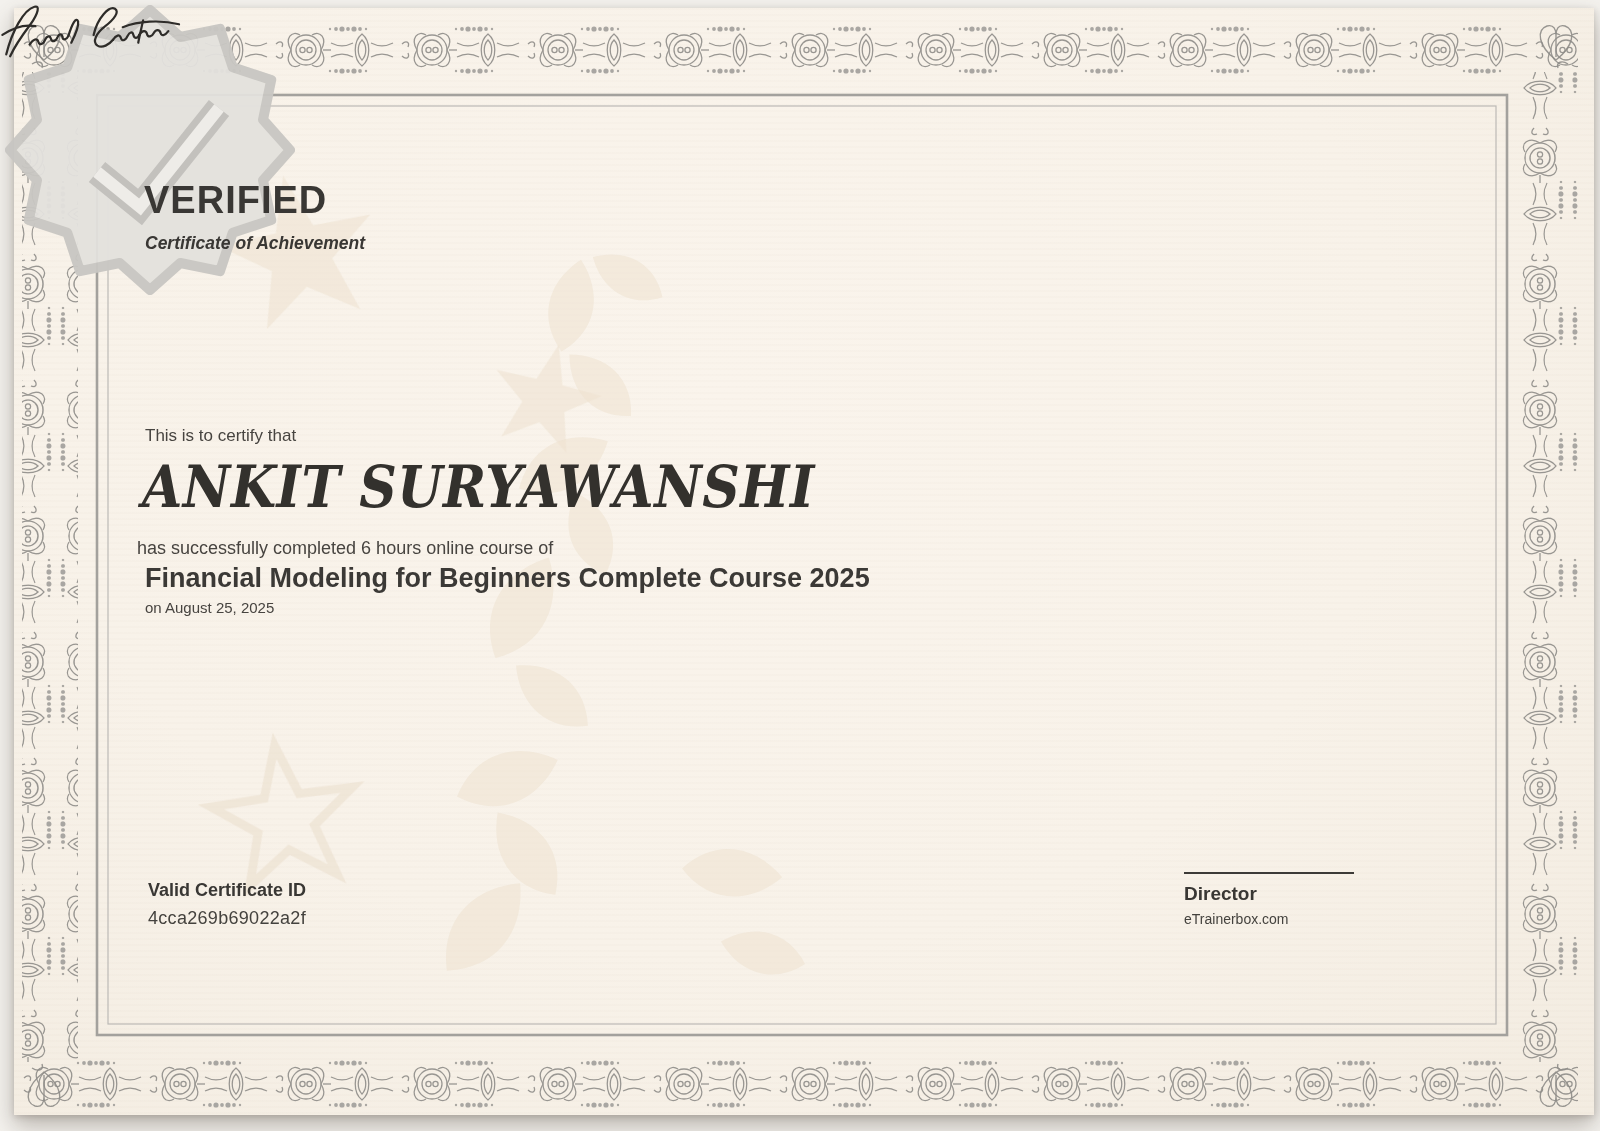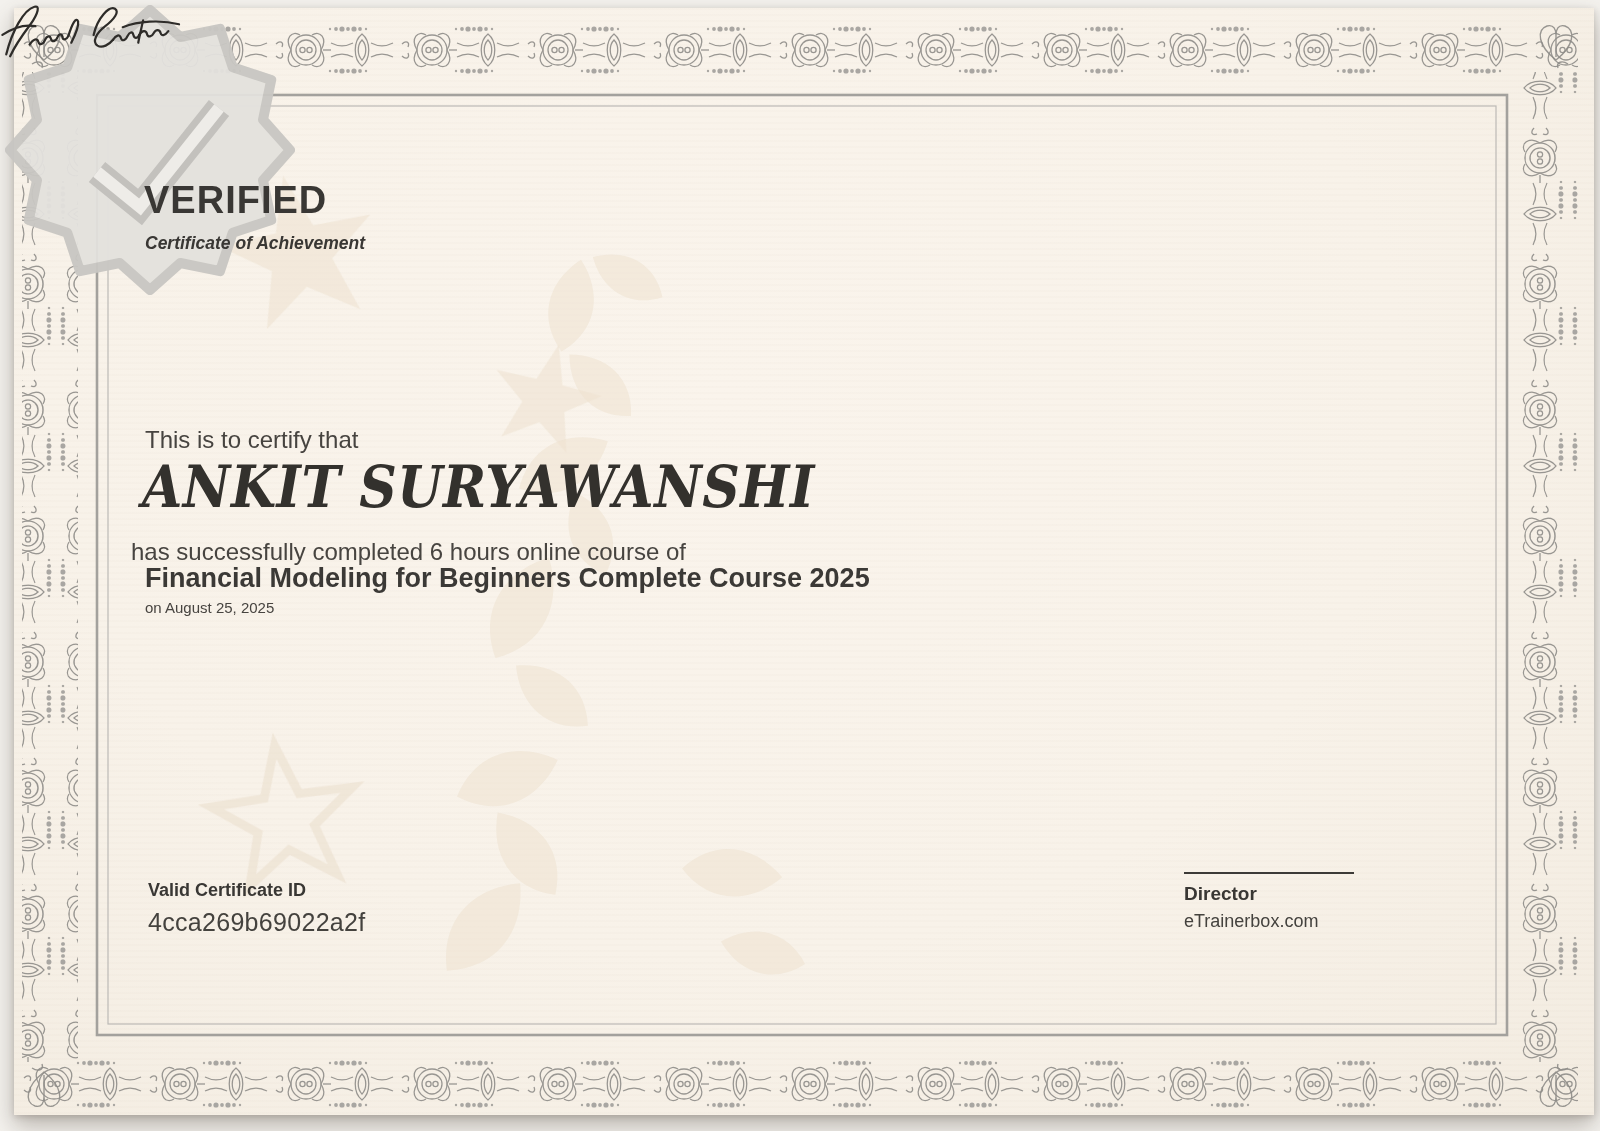--- a/index.html
+++ b/index.html
@@ -12,33 +12,33 @@
     background:
       repeating-linear-gradient(180deg, rgba(140,115,90,0.018) 0 2px, rgba(255,255,255,0) 2px 6px),
       radial-gradient(ellipse at 45% 35%, #faf4ec 0%, #f8f2e9 55%, #f3ecE1 100%);
     box-shadow: 0 10px 22px rgba(70,58,45,0.35), 0 2px 6px rgba(70,58,45,0.18);
   }
   svg.layer { position:absolute; left:0; top:0; }
   .abs { position:absolute; white-space:nowrap; }
 
   .brand        { left:144px; top:179px;  font-size:38px;  font-weight:800; letter-spacing:1px; color:#393734; }
   .subtitle     { left:145px; top:233px;  font-size:17.5px; font-weight:700; color:#393734;font-style:italic; }
-  .certify      { left:145px; top:426px;  font-size:24px;  color:#474440; }
+  .certify      { left:145px; top:426px;  font-size:17px;  color:#474440; }
   .name         { left:142px; top:453px;  font-size:52px;  font-family:"DejaVu Serif", serif;
                   font-style:italic; font-weight:700; color:#33312d;
                   transform:scaleY(1.1); transform-origin:left top; letter-spacing:0.5px; }
-  .completion   { left:131px; top:538px;  font-size:24px; color:#474440; }
+  .completion   { left:137px; top:538px;  font-size:18px; color:#474440; }
   .course       { left:145px; top:563px;  font-size:27px;  font-weight:700; color:#3b3936;text-align:right; }
   .dateline     { left:145px; top:599px;  font-size:15px; color:#474440; }
   .id-label     { left:148px; top:880px;  font-size:18px;  font-weight:700; color:#393734; }
-  .id-value     { left:148px; top:908px;  font-size:25px;  color:#44423e; letter-spacing:0.3px; }
+  .id-value     { left:148px; top:908px;  font-size:18px;  color:#44423e; letter-spacing:0.3px; }
   .sig-svg      { left:1180px; top:798px; }
   .sig-line     { left:1184px; top:872px; width:170px; height:2px; background:#3c3a37; }
   .sig-title    { left:1184px; top:883px; font-size:19px; font-weight:700; color:#393734;text-align:right; }
-  .sig-org      { left:1184px; top:911px; font-size:18px; color:#44423e; }
+  .sig-org      { left:1184px; top:911px; font-size:14px; color:#44423e; }
   .badge-svg    { left:1144px; top:202px; }
 </style>
 </head>
 <body>
 
 <div class="page">
   <div class="sheet"></div>
 
   <svg class="layer" width="1600" height="1131" viewBox="0 0 1600 1131" aria-hidden="true">
     <defs>

